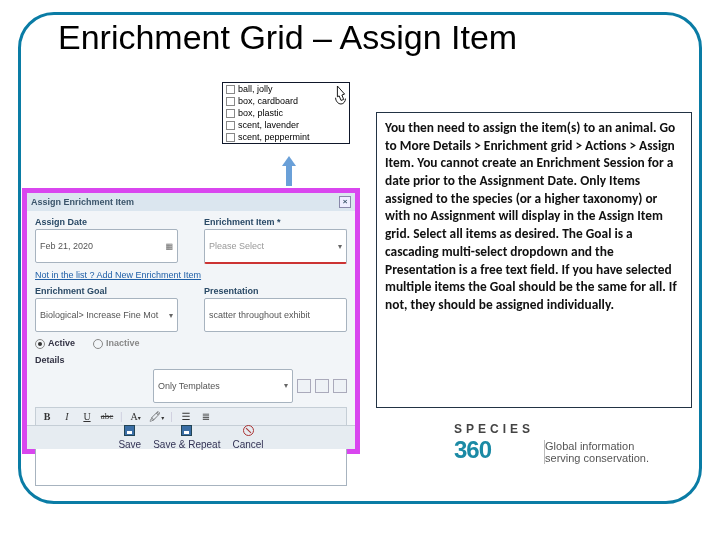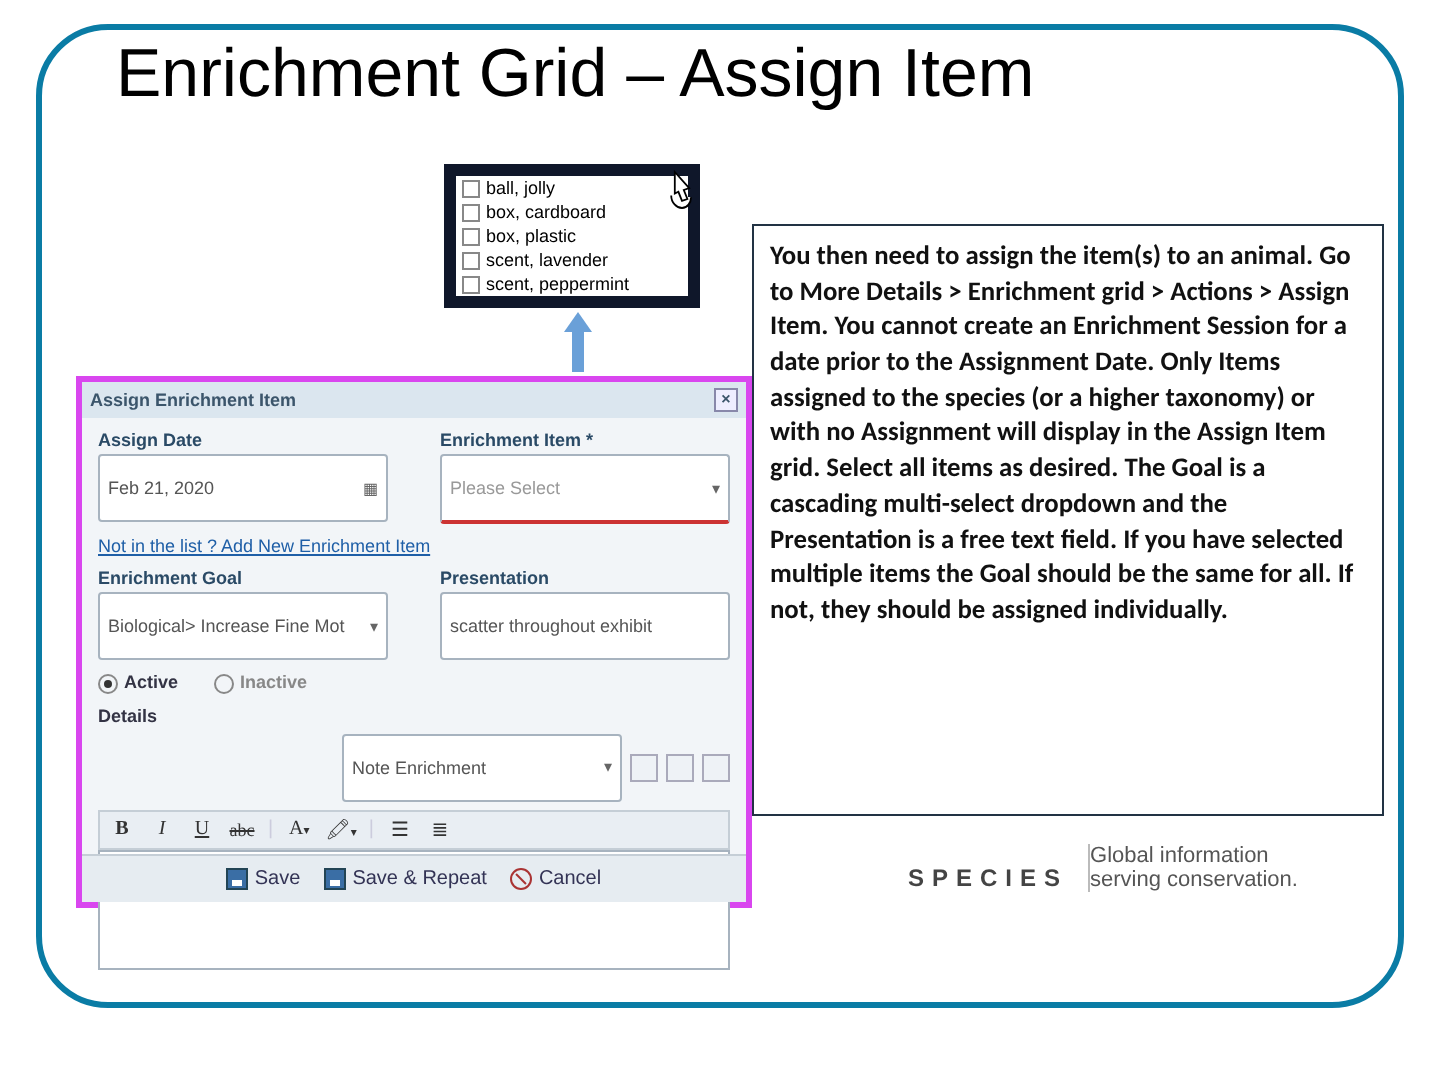--- a/index.html
+++ b/index.html
@@ -1,45 +1,45 @@
 <!DOCTYPE html>
 <html><head>
 <meta charset="utf-8">
 <style>
   * { box-sizing: border-box; margin: 0; padding: 0; }
   body { width: 720px; height: 540px; font-family: Arial, Helvetica, sans-serif; background: #fff; position: relative; overflow: hidden; }
   .frame { position: absolute; left: 18px; top: 12px; width: 684px; height: 492px; border: 3px solid #0a7ca5; border-radius: 36px; }
   .title { position: absolute; left: 48px; top: 18px; font-size: 34px; background: #fff; padding: 0 10px; color: #000; }
-  .dropdown { position: absolute; left: 222px; top: 82px; width: 128px; background: #fff; border: 6px solid #0f172a; font-size: 9px; }
+  .dropdown { position: absolute; left: 222px; top: 82px; width: 128px; background: #fff; border: 1px solid #0f172a; font-size: 9px; }
   .dropdown .row { display: flex; align-items: center; padding: 1px 3px; gap: 3px; }
   .dropdown .row .cb { width: 9px; height: 9px; border: 1px solid #888; display: inline-block; }
   .cursor { position: absolute; left: 332px; top: 84px; width: 18px; height: 22px; }
   .arrow-up { position: absolute; left: 282px; top: 156px; width: 14px; height: 30px; }
   .arrow-up .shaft { position: absolute; left: 4px; top: 8px; width: 6px; height: 22px; background: #6aa0d8; }
   .arrow-up .head { position: absolute; left: 0; top: 0; width: 0; height: 0; border-left: 7px solid transparent; border-right: 7px solid transparent; border-bottom: 10px solid #6aa0d8; }
-  .dialog { position: absolute; left: 38px; top: 188px; width: 338px; height: 266px; background: #f2f5f8; border: 3px solid #d946ef; font-size: 9px; color: #333; }
+  .dialog { position: absolute; left: 22px; top: 188px; width: 338px; height: 266px; background: #f2f5f8; border: 5px solid #d946ef; font-size: 9px; color: #333; }
   .dialog .titlebar { background: #dbe6ef; height: 18px; display: flex; align-items: center; justify-content: space-between; padding: 0 4px; font-weight: bold; color: #3b556b; }
   .closex { width: 12px; height: 12px; border: 1px solid #88a; font-size: 8px; text-align: center; line-height: 10px; background: #eef; }
   .dialog .body { padding: 6px 8px; }
   .lbl { font-size: 9px; font-weight: bold; color: #2a4a66; margin-bottom: 2px; display: block; }
   .fld { height: 18px; background: #fff; border: 1px solid #a7b3bf; border-radius: 2px; display: flex; align-items: center; padding: 16px 4px; font-size: 9px; color: #555; justify-content: space-between; }
   .fld .chev { font-size: 8px; color: #666; }
   .row2 { display: flex; gap: 26px; margin-bottom: 2px; }
   .col { flex: 1; }
   .link { color: #1f5fa7; text-decoration: underline; font-size: 9px; margin-top: 28px; }
   .sect { margin-top: 6px; }
   .radio { width: 10px; height: 10px; border: 1px solid #888; border-radius: 50%; display: inline-block; vertical-align: middle; margin-right: 3px; position: relative; }
   .radio.on::after { content: ""; position: absolute; left: 2px; top: 2px; width: 4px; height: 4px; background: #333; border-radius: 50%; }
   .hd { font-weight: bold; color: #334; font-size: 9px; }
   .ntline { display: flex; gap: 4px; align-items: center; margin: 4px 0; }
   .toolbar { display: flex; gap: 6px; align-items: center; background: #e9eef3; border: 1px solid #c5ced6; padding: 3px 4px; margin-top: 4px; font-size: 10px; }
   .toolbar .tbtn { min-width: 14px; text-align: center; color: #333; font-family: Georgia, serif; }
   .rte { height: 60px; background: #fff; border: 1px solid #a7b3bf; margin-top: 0; }
   .footer { position: absolute; left: 0; right: 0; bottom: 0; height: 24px; background: #e6ecf1; border-top: 1px solid #c5ced6; display: flex; align-items: center; justify-content: center; gap: 12px; font-size: 10px; color: #335; }
-  .footer .fbtn { display: flex; align-items: center; gap: 3px; }
+  .footer .fbtn { display: flex; align-items: center; gap: 3px; flex-direction: column; }
   .diskicon { width: 11px; height: 11px; background: #3a6ea5; border: 1px solid #245; display: inline-block; position: relative; }
   .diskicon::after { content: ""; position: absolute; left: 2px; top: 5px; width: 5px; height: 3px; background: #fff; }
   .cancelicon { width: 11px; height: 11px; border: 1px solid #a33; border-radius: 50%; display: inline-block; position: relative; }
   .cancelicon::after { content: ""; position: absolute; left: 1px; top: 4px; width: 7px; height: 1px; background: #a33; transform: rotate(45deg); }
 
   .explainer { position: absolute; left: 376px; top: 112px; width: 316px; height: 296px; border: 1.5px solid #234; background: #fff; padding: 6px 8px; font-family: Calibri, Arial, sans-serif; font-size: 13.4px; line-height: 1.32; color: #111; font-weight: bold; }
   .logo { position: absolute; left: 454px; top: 422px; display: flex; align-items: flex-end; gap: 10px; }
   .logo .s360 { font-size: 12px; letter-spacing: 4px; color: #444; font-weight: bold; }
   .logo .big360 { font-size: 24px; font-weight: bold; color: #1b8aa5; letter-spacing: -1px; }
   .logo .tag { font-size: 11px; color: #555; line-height: 1.1; border-left: 1px solid #bbb; }
@@ -122,21 +122,21 @@
       </div>
     </div>
     <div class="sect" style="display:flex;gap:18px;align-items:center">
       <span><span class="radio on"></span><span class="hd">Active</span></span>
       <span><span class="radio"></span><span class="hd" style="color:#888">Inactive</span></span>
     </div>
     <div class="sect hd">Details</div>
     <div class="ntline">
       <div style="flex:1"></div>
       <div class="fld" style="width:140px">
-        <span>Note Enrichment</span>
+        <span>Only Templates</span>
         <span class="chev">▾</span>
       </div>
       <span class="iconbtn"></span>
       <span class="iconbtn"></span>
       <span class="iconbtn"></span>
     </div>
     <div class="toolbar">
       <span class="tbtn" style="font-weight:bold">B</span>
       <span class="tbtn" style="font-style:italic">I</span>
       <span class="tbtn" style="text-decoration:underline">U</span>
@@ -164,18 +164,19 @@
         <span>Cancel</span>
       </span>
   </div>
 </div>
 
 <div class="explainer">You then need to assign the item(s) to an animal. Go to More Details &gt; Enrichment grid &gt; Actions &gt; Assign Item. You cannot create an Enrichment Session for a date prior to the Assignment Date. Only Items assigned to the species (or a higher taxonomy) or with no Assignment will display in the Assign Item grid. Select all items as desired. The Goal is a cascading multi-select dropdown and the Presentation is a free text field. If you have selected multiple items the Goal should be the same for all. If not, they should be assigned individually.</div>
 
 <div class="logo">
   <div>
     <div class="s360">SPECIES</div>
+    <div class="big360">360</div>
   </div>
   <div class="tag">
     <div>Global information</div>
     <div>serving conservation.</div>
   </div>
 </div>
 
 </body></html>

